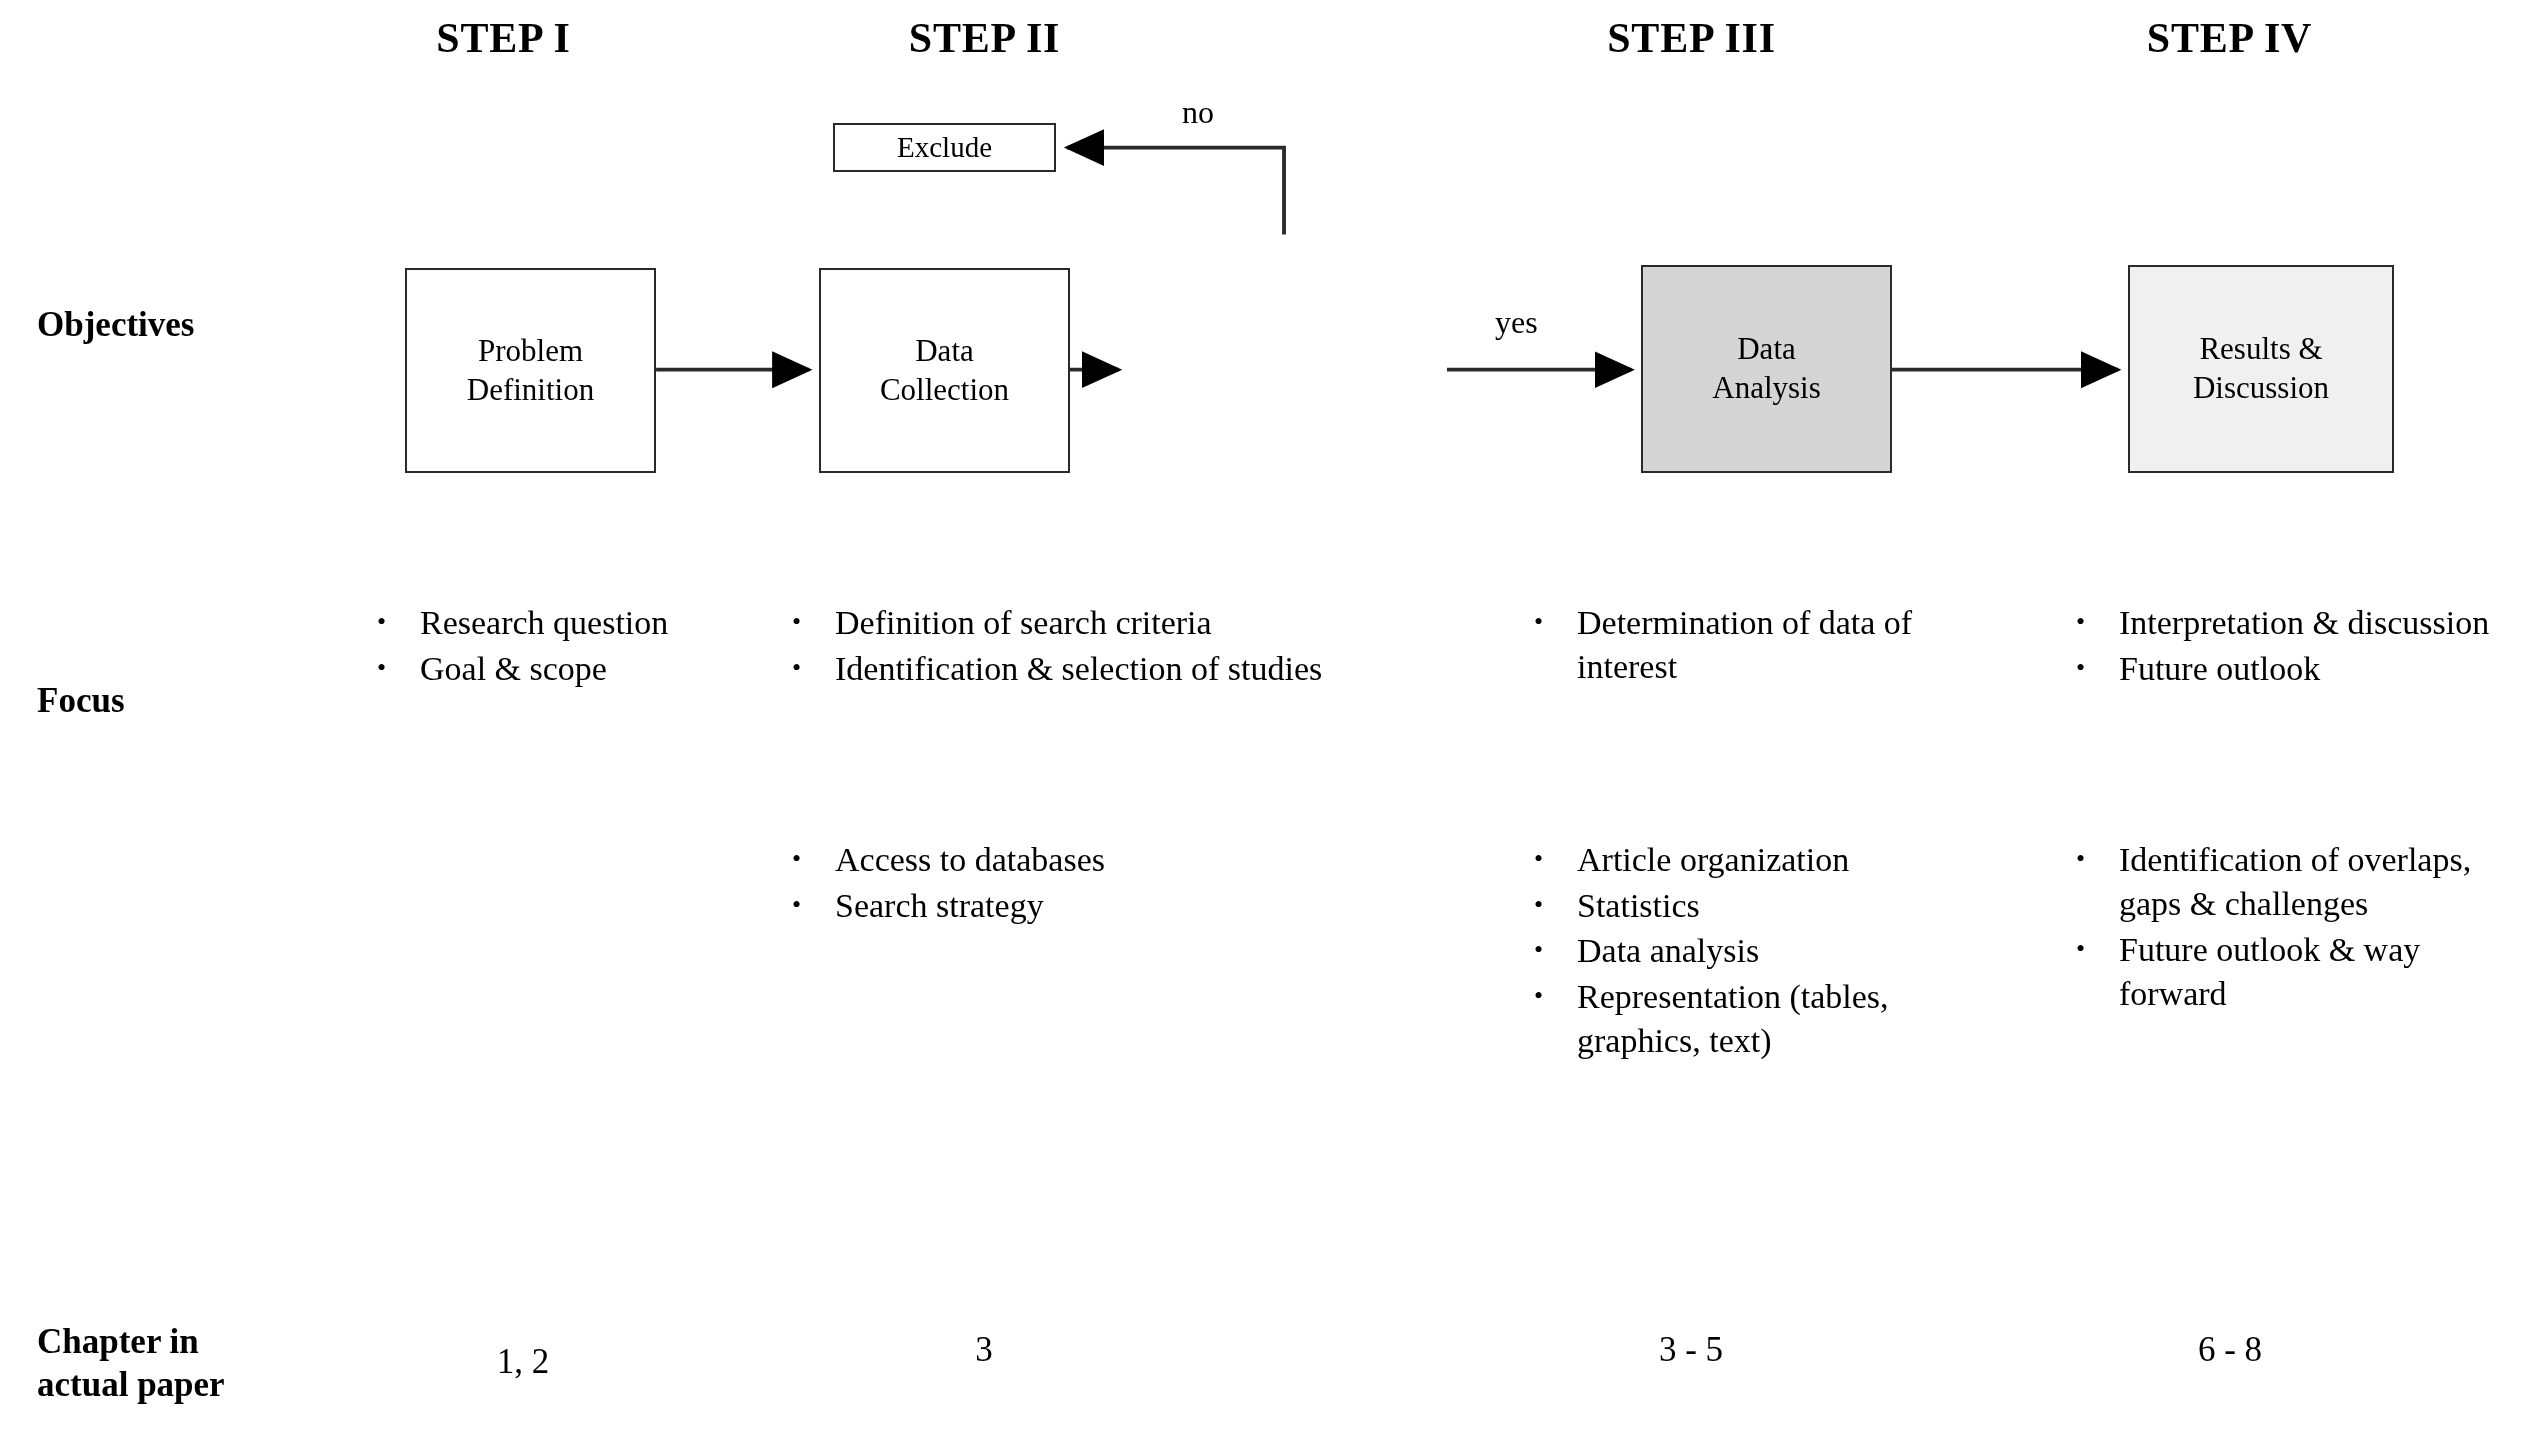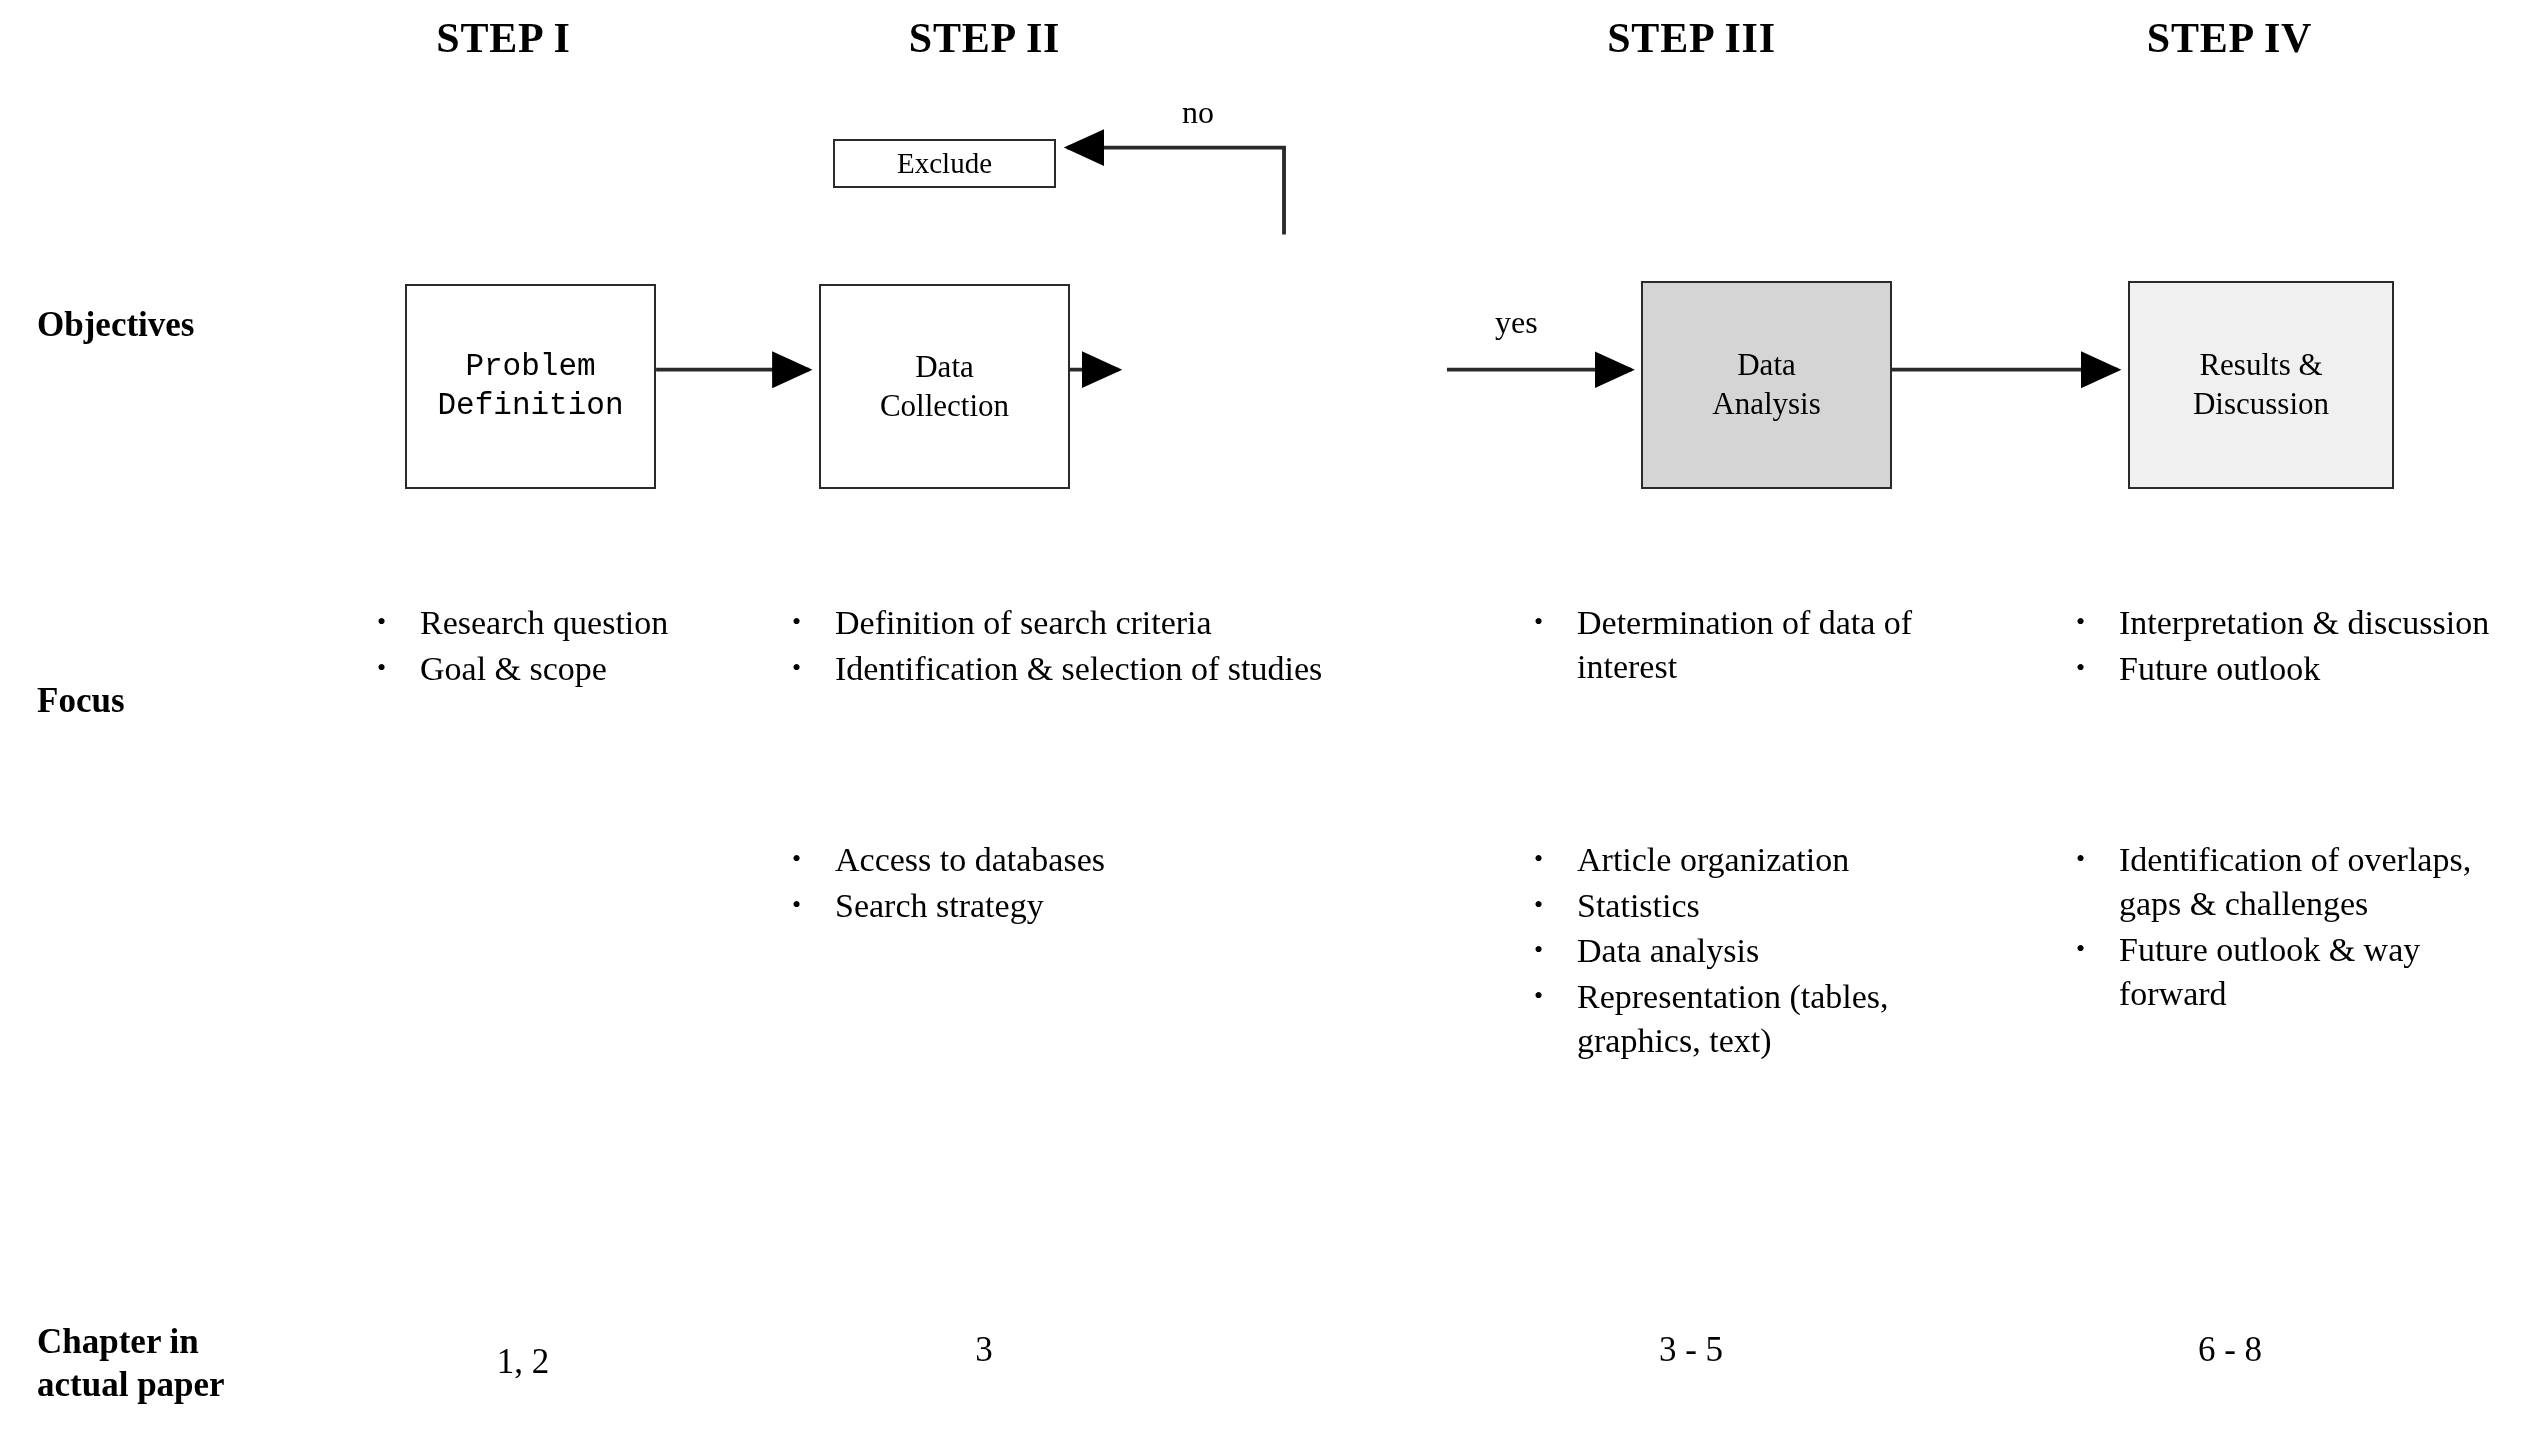--- a/index.html
+++ b/index.html
@@ -58,25 +58,24 @@
     box-sizing: border-box;
     border: 2.3px solid #2a2a2a;
     background: #ffffff;
     display: flex;
     align-items: center;
     justify-content: center;
     text-align: center;
     font-size: 31px;
     line-height: 1.25;
     z-index: 3;
-    margin-top: 16px;
   }
   .node span { display: block; }
 
-  #node-problem    { left: 405px;  top: 268px; width: 251px; height: 205px; font-family: Liberation Mono, monospace; }
+  #node-problem    { left: 405px;  top: 268px; width: 251px; height: 205px; }
   #node-collection { left: 819px; top: 268px; width: 251px; height: 205px; }
   #node-analysis   { left: 1641px; top: 265px; width: 251px; height: 208px;
                      background: #d5d5d5; }
   #node-results    { left: 2128px; top: 265px; width: 266px; height: 208px;
                      background: #f0f0f0; }
 
   #node-exclude {
     left: 833px; top: 123px; width: 223px; height: 49px;
     font-size: 29px;
   }

